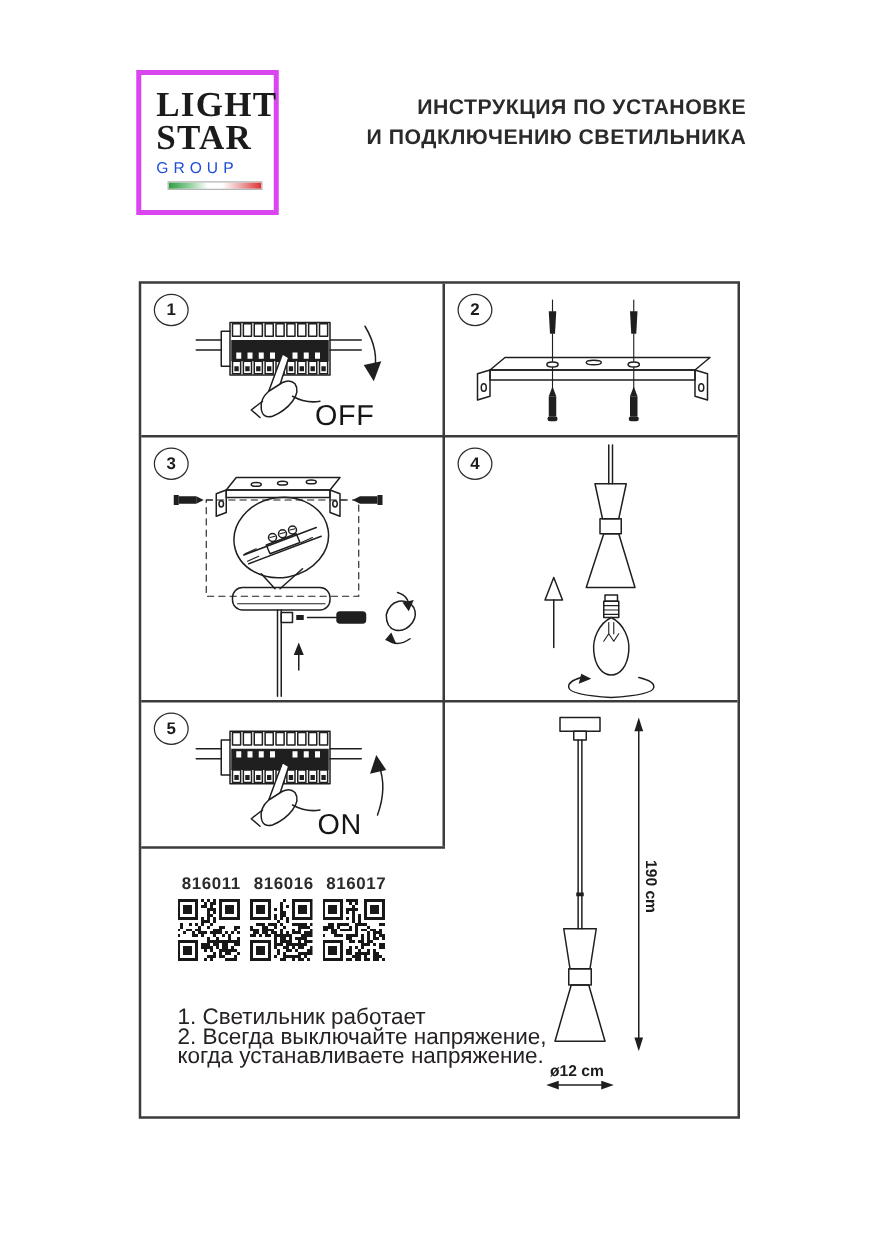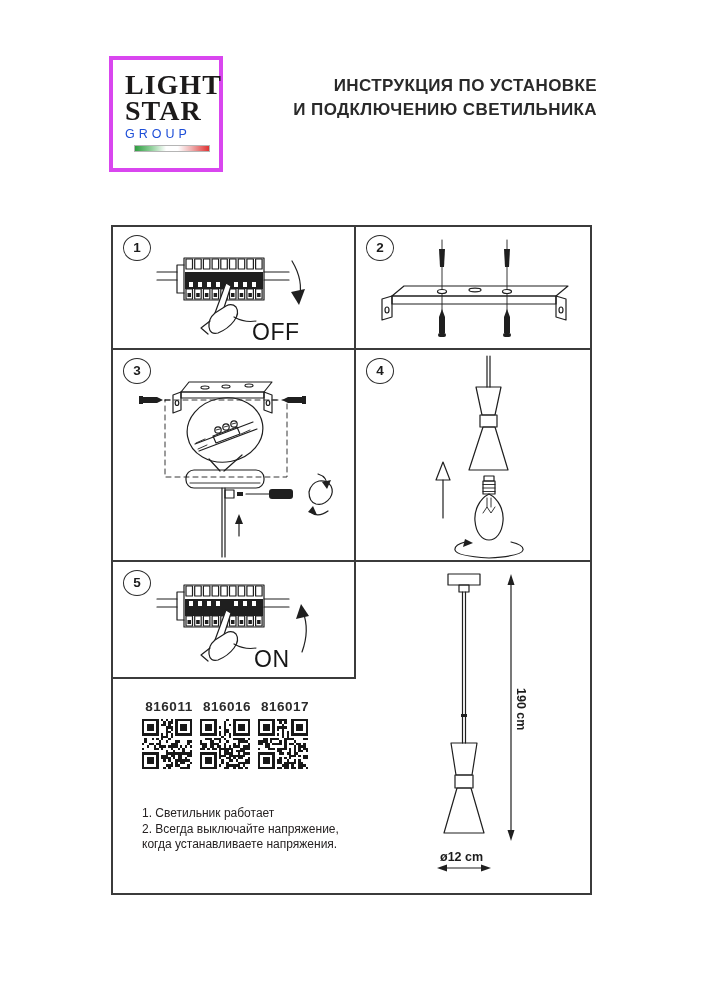--- a/index.html
+++ b/index.html
@@ -54,21 +54,21 @@
 
   .switch-label{position:absolute;font-size:23px;letter-spacing:0.5px;color:#161616;}
   .p1 .switch-label{left:139px;top:92px;}
   .p5 .switch-label{left:141px;top:84px;}
 
   
   .qr-col{position:absolute;top:20px;width:54px;text-align:center;}
   .qr-label{font-size:13.5px;font-weight:700;letter-spacing:0.5px;color:#2b2b2b;
             margin-bottom:5px;}
   .qr{width:50px;height:50px;display:block;}
-  .notes{position:absolute;left:29px;top:127px;font-size:12px;line-height:15.6px;
+  .notes{position:absolute;left:29px;top:127px;font-size:18px;line-height:15.6px;
          color:#262222;white-space:nowrap;}
 
   
   .dim-height{position:absolute;left:172px;top:126px;font-size:12.5px;font-weight:700;
               color:#1c1c1c;transform:rotate(90deg);transform-origin:0 0;white-space:nowrap;}
   .dim-diameter{position:absolute;left:84px;top:288px;width:52px;text-align:left;
                 font-size:12.5px;font-weight:700;color:#1c1c1c;}
 </style>
 </head>
 <body>
@@ -1021,21 +1021,21 @@
             <rect x="14" y="20" width="1" height="1" fill="#181818"></rect>
             <rect x="15" y="20" width="1" height="1" fill="#181818"></rect>
             <rect x="17" y="20" width="1" height="1" fill="#181818"></rect>
             <rect x="18" y="20" width="1" height="1" fill="#181818"></rect>
             <rect x="20" y="20" width="1" height="1" fill="#181818"></rect>
           </svg>
       </div>
       <div class="notes">
         <div>1. Светильник работает</div>
         <div>2. Всегда выключайте напряжение,</div>
-        <div>когда устанавливаете напряжения.</div>
+        <div>когда устанавливаете напряжение.</div>
       </div>
     </div>
 
     <div class="panel lamp-cell">
       <svg class="draw" width="234" height="331" viewBox="0 0 234 331">
         <rect x="92" y="12" width="32" height="11"></rect>
         <rect x="103" y="23" width="10" height="7"></rect>
         <path d="M106.5,30 V181 M109.5,30 V181"></path>
         <path class="f" d="M105,152 h6 v3 h-6 Z"></path>
         <g>

